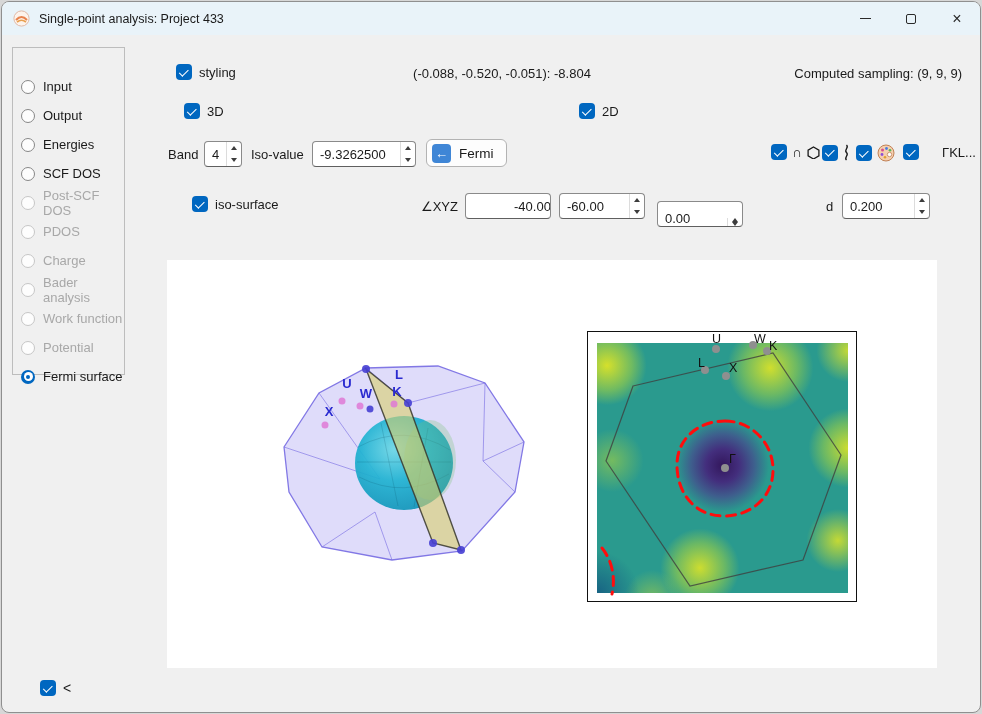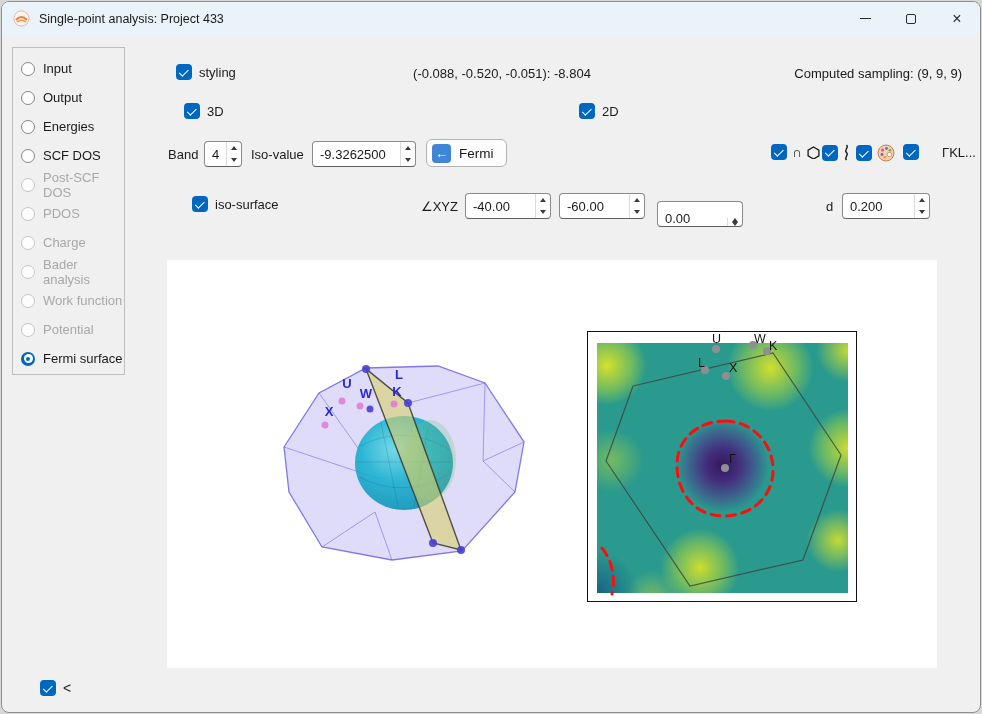--- a/index.html
+++ b/index.html
@@ -14,21 +14,21 @@
     background:#e9f3f9; display:flex; align-items:center; }
   #titlebar .app-icon { margin-left:11px; width:17px; height:17px; }
   #titlebar .title { margin-left:9px; font-size:12.5px; }
   .win-controls { position:absolute; right:0; top:0; height:33px; display:flex; }
   .win-btn { width:46px; height:33px; display:flex; align-items:center; justify-content:center; }
   .glyph-min { width:11px; height:1px; background:#2a2a2a; }
   .glyph-max { width:10px; height:10px; border:1.2px solid #2a2a2a; border-radius:2px; }
   .glyph-close { font-size:16px; color:#2a2a2a; line-height:1; }
   
   #sidebar { position:absolute; left:10px; top:45px; width:113px; height:328px;
-    border:1px solid #bdbdbd; padding-top:6px; }
+    border:1px solid #bdbdbd; padding-top:24px; }
   .side-item { height:29px; display:flex; align-items:center; gap:8px; padding-left:8px; font-size:13px; }
   .side-item.disabled { color:#a8a8a8; }
   .radio { width:14px; height:14px; min-width:14px; border-radius:50%; border:1px solid #878787; background:#fdfdfd; position:relative; }
   .side-item.disabled .radio { border-color:#c6c6c6; }
   .radio.selected { border:none; background:#0067c0; }
   .radio.selected::after { content:""; position:absolute; inset:2.5px; border-radius:50%; background:#fff; }
   .radio.selected::before { content:""; position:absolute; inset:5px; border-radius:50%; background:#0067c0; z-index:1; }
   
   .cb { width:16px; height:16px; min-width:16px; background:#0067c0; border-radius:4px;
     display:inline-flex; align-items:center; justify-content:center; }
@@ -215,21 +215,21 @@
   <div class="ctl" style="left:877px; top:142px; gap:23px;">
     <span class="cb"></span>
     <span>ΓKL...</span>
   </div>
 
   <div class="ctl" style="left:166px; top:194px;">
     <span class="cb"></span>
     <span>iso-surface</span>
   </div>
   <div class="txt" style="left:419px; top:197px;">∠XYZ</div>
-  <div class="spin" style="left:463px; top:191px; width:86px;">
+  <div class="spin" style="left:463px; top:191px; width:86px;padding-left:41px;">
     <span class="val">-40.00</span>
     <span class="btns">
         <span class="sbtn">
           <span class="tri-up"></span>
         </span>
         <span class="sbtn">
           <span class="tri-dn"></span>
         </span>
       </span>
   </div>

